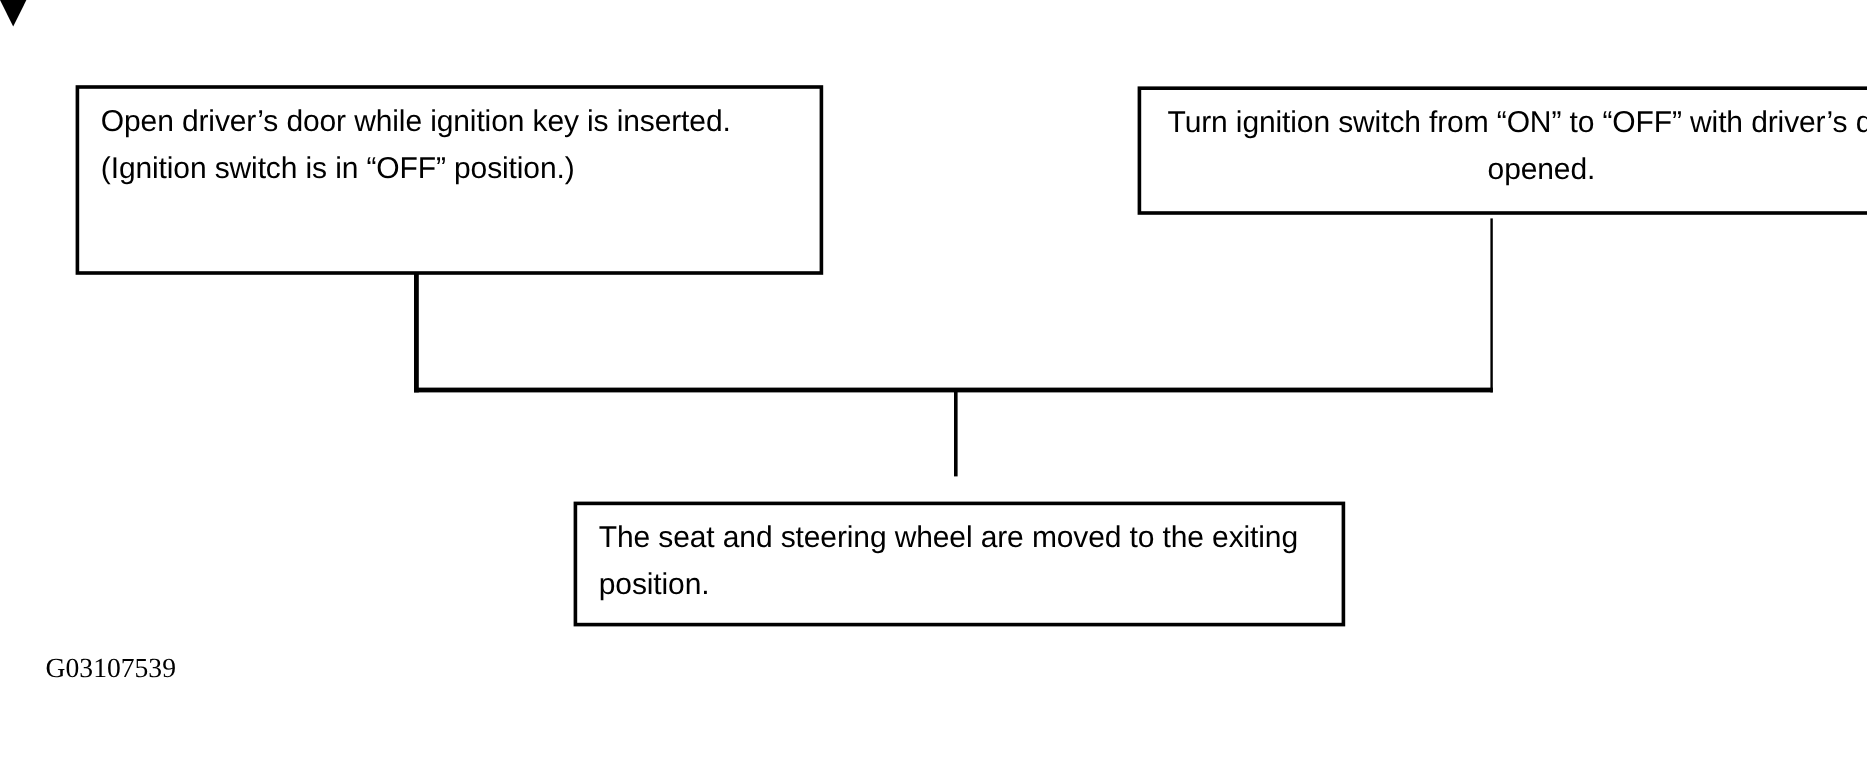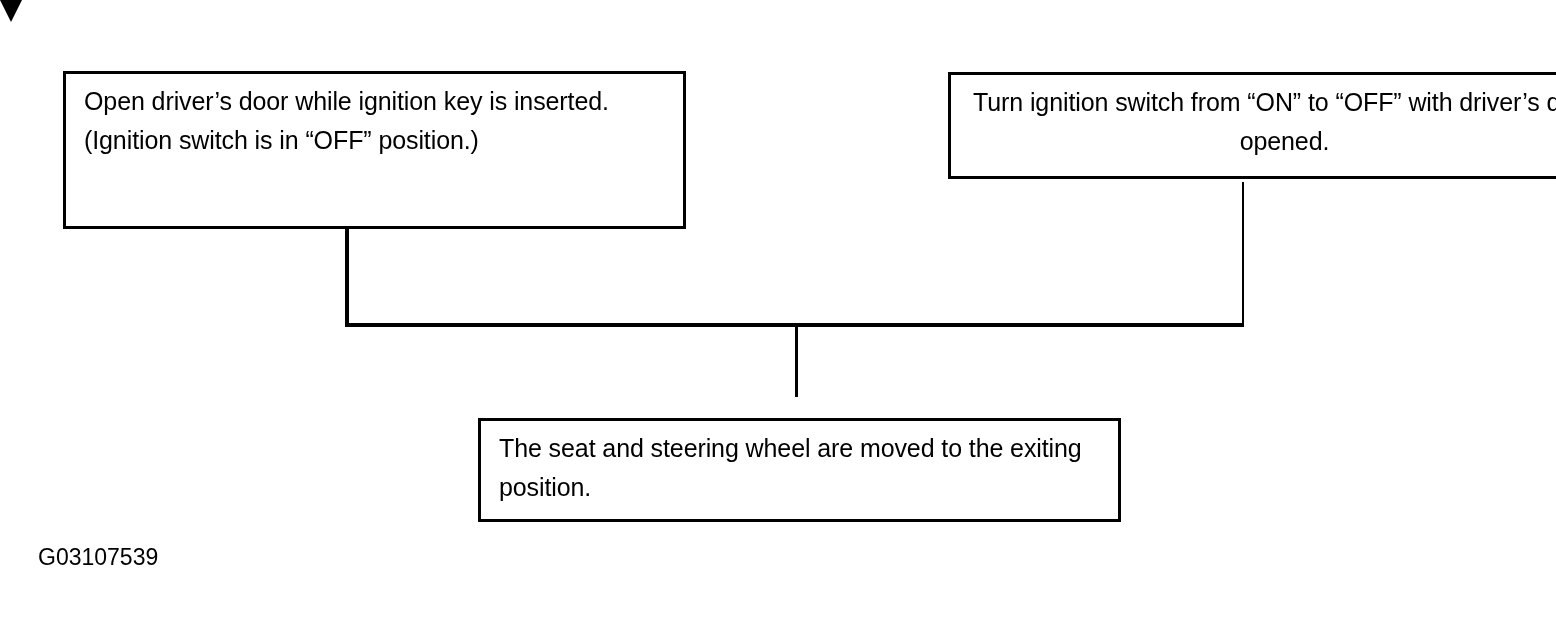--- a/index.html
+++ b/index.html
@@ -102,20 +102,21 @@
   }
 
   
   #figure-caption {
     position: absolute;
     left: 38px;
     top: 544px;
     font-size: 23px;
     line-height: 26px;
     color: #000000;
+    font-family: Liberation Serif, serif;
   }
 </style>
 </head>
 <body>
 
 <div id="canvas">
 
   <div class="flow-box" id="box-open-door">
     <div class="box-text">Open driver’s door while ignition key is inserted. (Ignition switch is in “OFF” position.)</div>
   </div>

